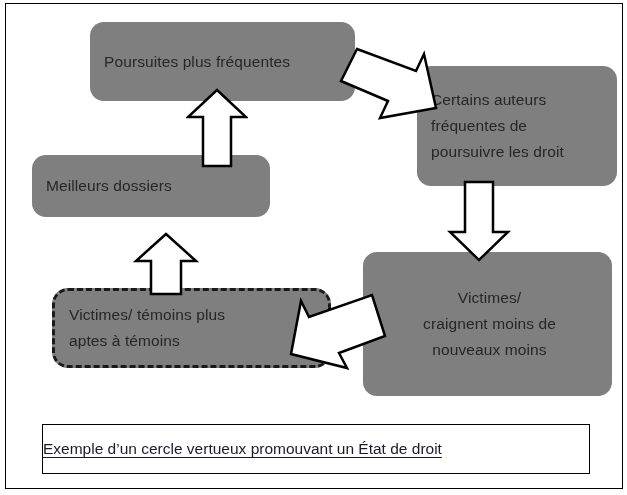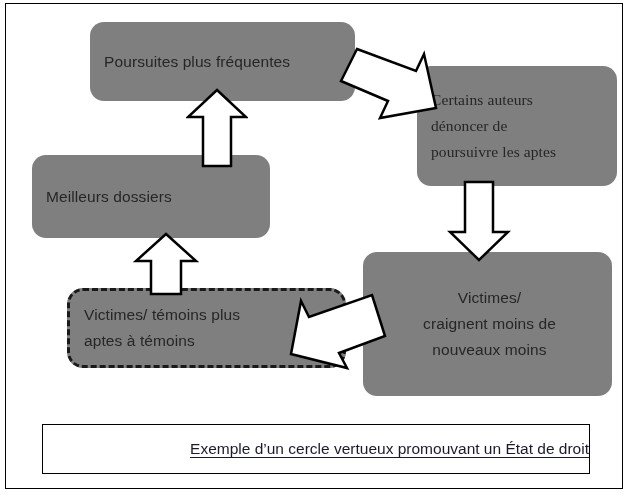--- a/index.html
+++ b/index.html
@@ -55,21 +55,21 @@
     position: absolute;
     left: 42px;
     top: 424px;
     width: 548px;
     height: 50px;
     border: 1px solid #000000;
     box-sizing: border-box;
     background: #ffffff;
     display: flex;
     align-items: center;
-    justify-content: flex-end;
+    justify-content: flex-start;
   }
   #caption-text {
     font-size: 15.5px;
     color: #1a1a2e;
     text-decoration: underline;
     text-underline-offset: 3px;
     white-space: nowrap;
   }
   .arrow {
     position: absolute;
@@ -80,31 +80,31 @@
 <body>
 
 <div id="canvas">
 
   <div id="outer-frame"></div>
 
   <div class="node" id="node-poursuites" style="left:90px; top:22px; width:265px; height:79px;">
     <div class="line">Poursuites plus fréquentes</div>
   </div>
 
-  <div class="node" id="node-certains-auteurs" style="left:417px; top:66px; width:200px; height:120px;font-family:Liberation Serif, serif;">
+  <div class="node" id="node-certains-auteurs" style="left:417px; top:66px; width:200px; height:120px;">
     <div class="line">Certains auteurs</div>
-    <div class="line">dénoncer de</div>
-    <div class="line">poursuivre les aptes</div>
+    <div class="line">fréquentes de</div>
+    <div class="line">poursuivre les droit</div>
   </div>
 
-  <div class="node" id="node-meilleurs-dossiers" style="left:32px; top:155px; width:238px; height:83px;">
+  <div class="node" id="node-meilleurs-dossiers" style="left:32px; top:155px; width:238px; height:62px;">
     <div class="line">Meilleurs dossiers</div>
   </div>
 
-  <div class="node dashed" id="node-victimes-temoins" style="left:52px; top:288px; width:279px; height:80px;margin-left:15px;">
+  <div class="node dashed" id="node-victimes-temoins" style="left:52px; top:288px; width:279px; height:80px;">
     <div class="line">Victimes/ témoins plus</div>
     <div class="line">aptes à témoins</div>
   </div>
 
   <div class="node" id="node-victimes-communautes" style="left:363px; top:252px; width:249px; height:144px;text-align:center;">
     <div class="line">Victimes/</div>
     <div class="line">craignent moins de</div>
     <div class="line">nouveaux moins</div>
   </div>
 

